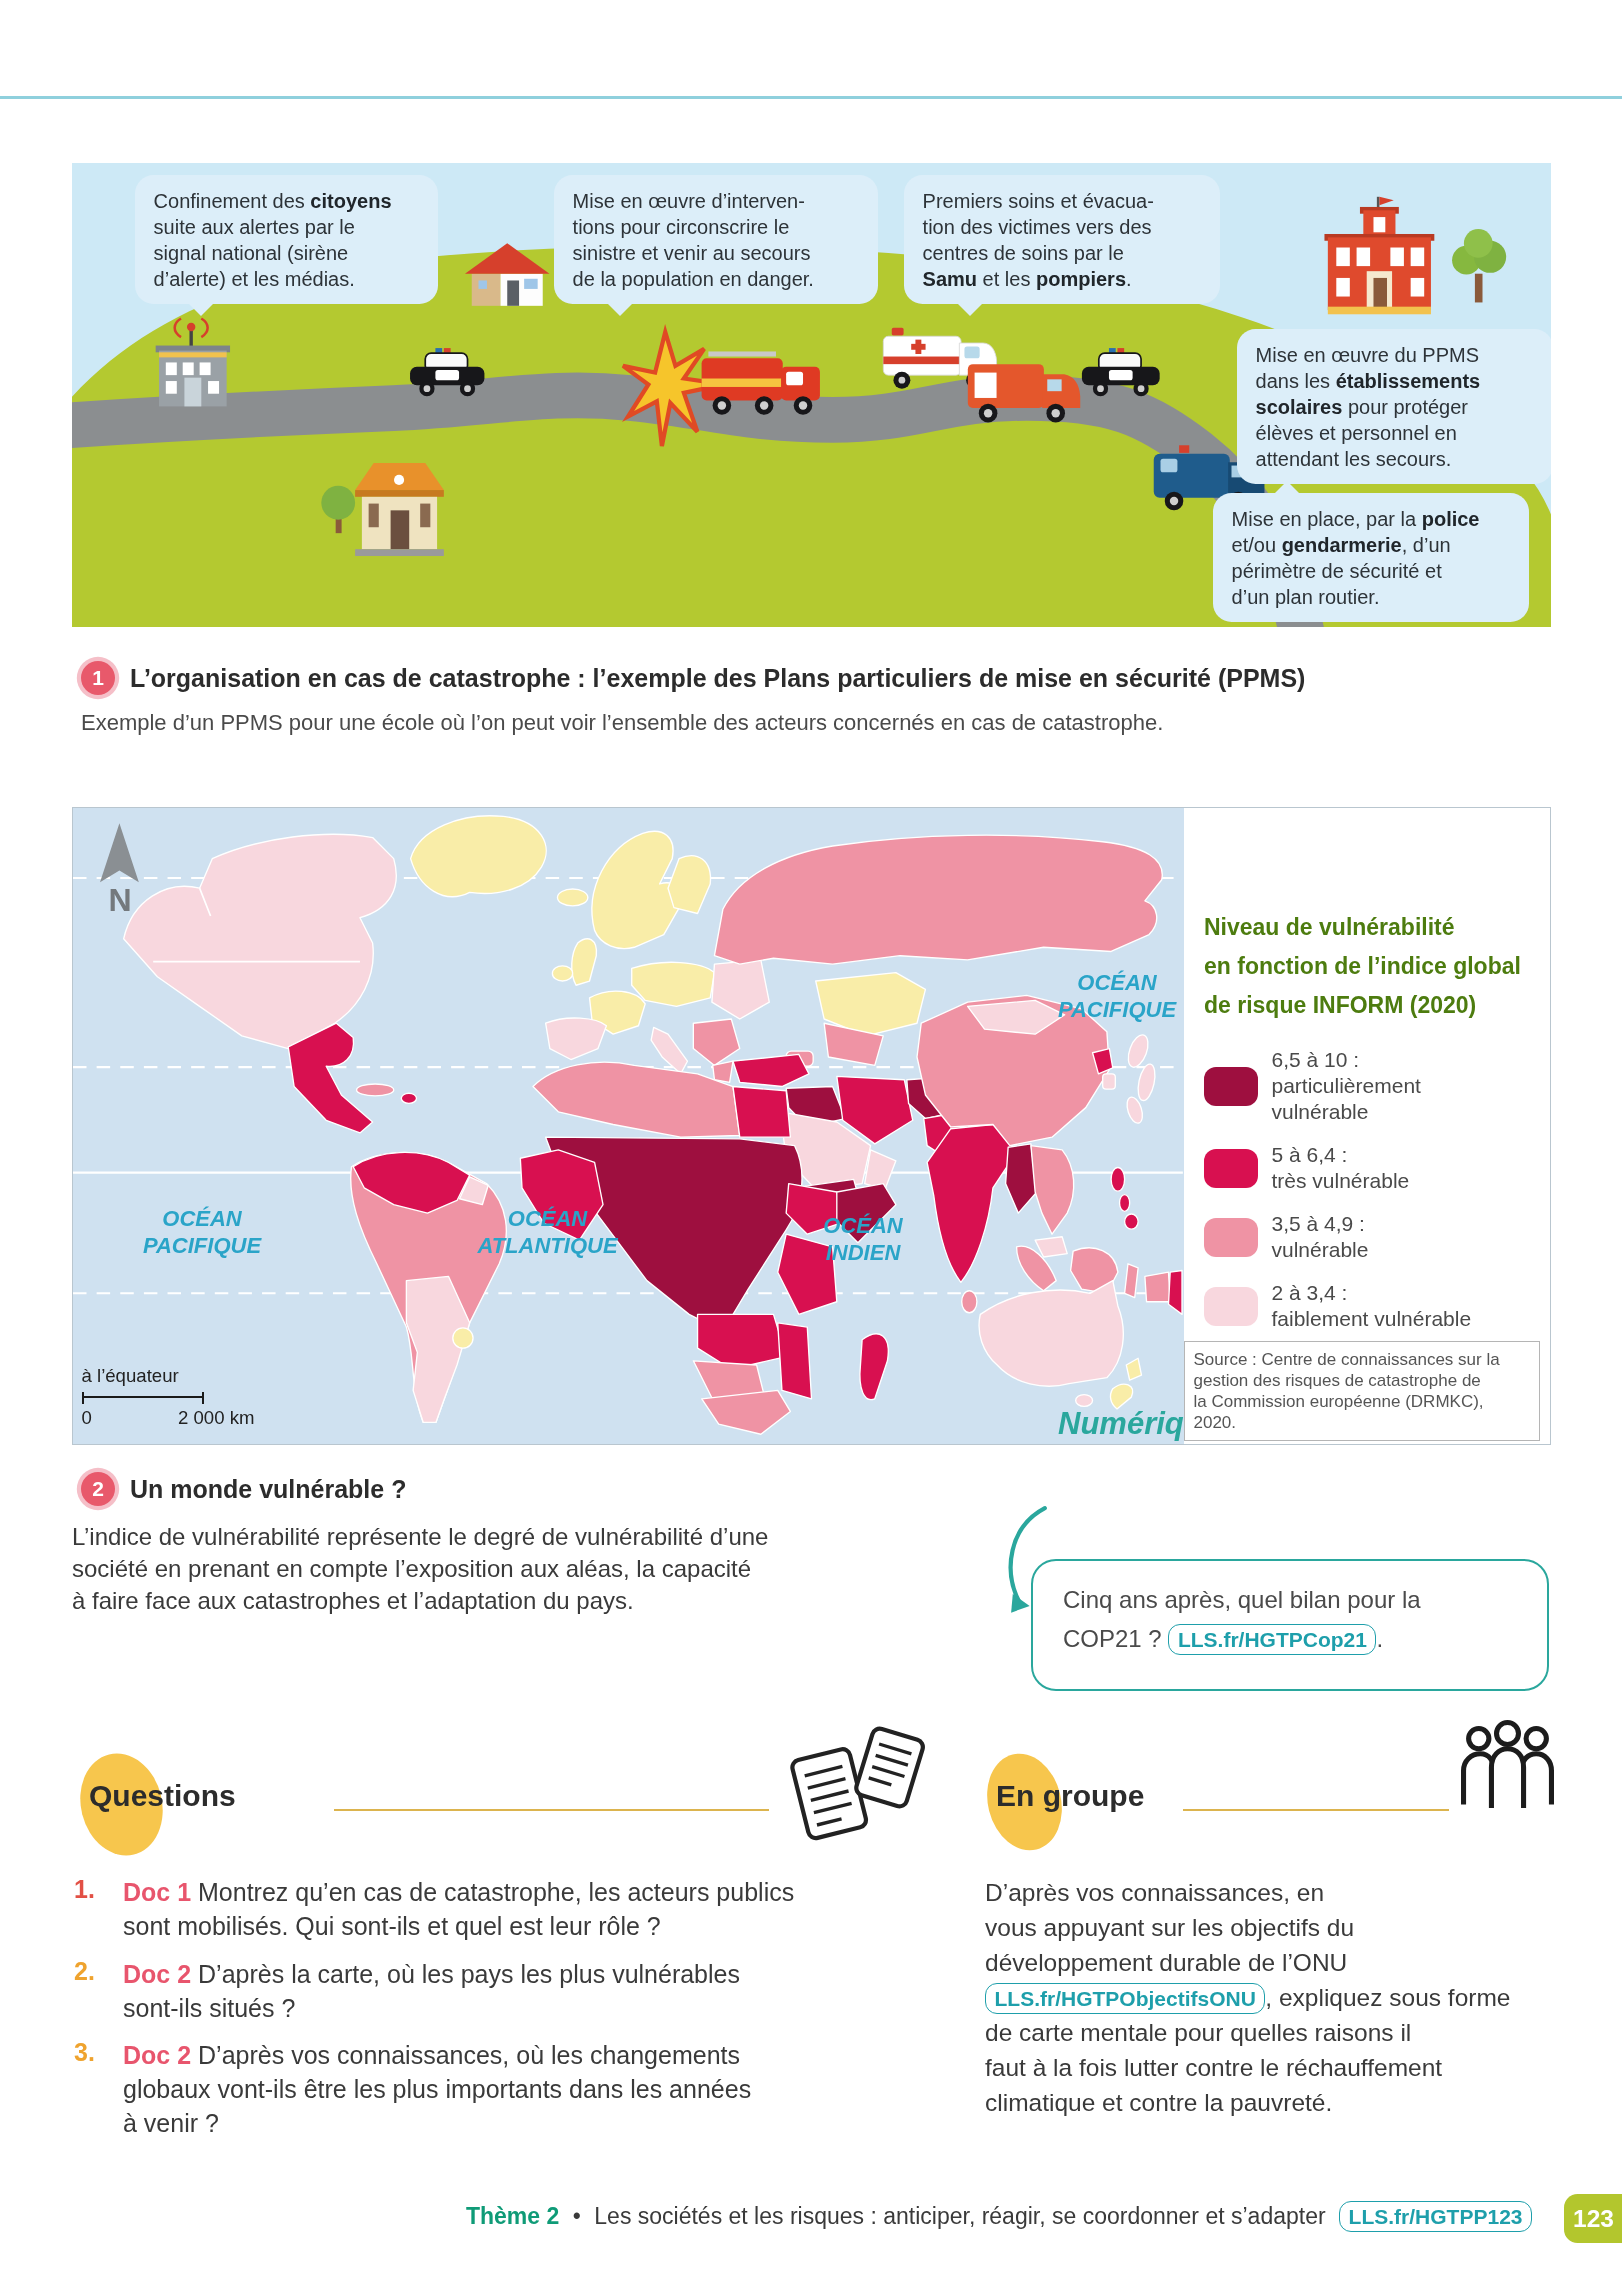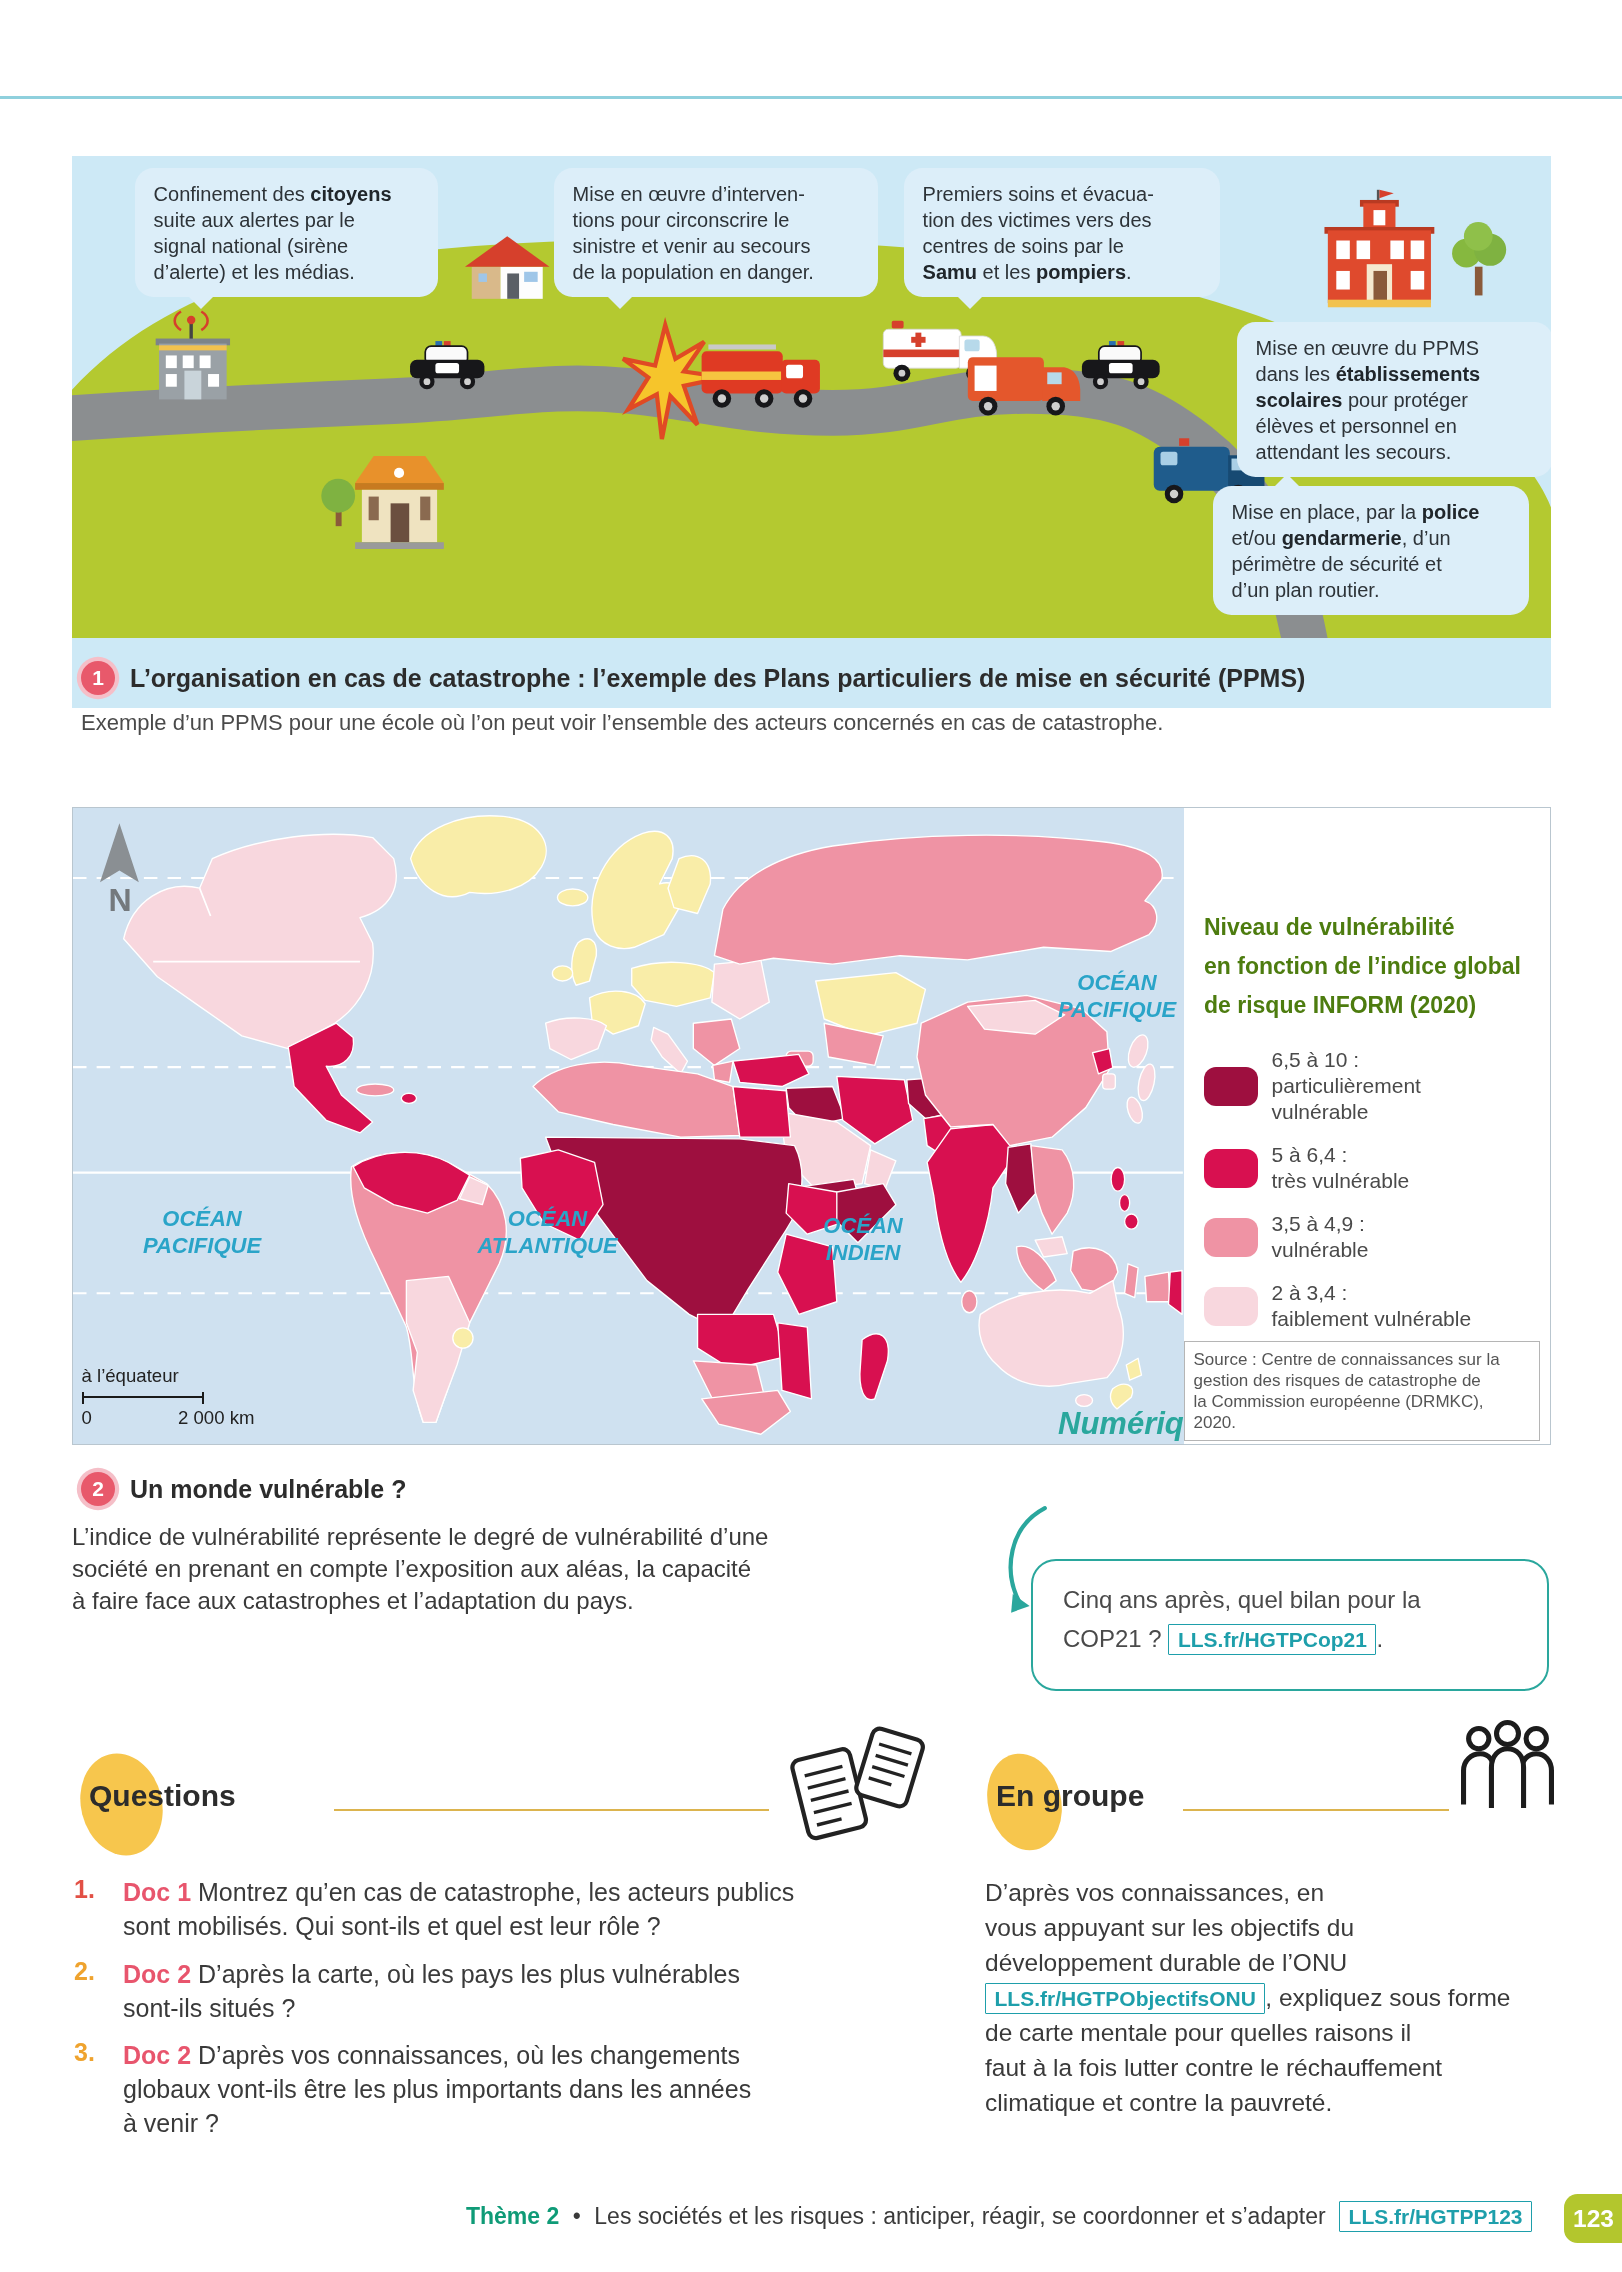--- a/index.html
+++ b/index.html
@@ -6,21 +6,21 @@
   html,body{margin:0;padding:0;background:#ffffff;}
   body{font-family:"Liberation Sans","DejaVu Sans",sans-serif;color:var(--text);}
   #page{position:relative;width:1623px;height:2273px;background:#fff;overflow:hidden;}
   .abs{position:absolute;}
   .pre{white-space:pre-line;}
 
   
   #top-rule{left:0;right:0;top:96px;height:3.4px;background:var(--top-rule);}
 
   
-  #infographic{left:72px;top:156px;width:1479px;height:552px;background:var(--sky);overflow:hidden;}
+  #infographic{left:72px;top:163px;width:1479px;height:464px;background:var(--sky);overflow:hidden;}
   #infographic svg{position:absolute;inset:0;}
   .bubble{position:absolute;background:var(--bubble);border-radius:18.6px;padding:12.7px 18.6px;
           font-size:20px;line-height:26px;color:#2d3338;white-space:pre-line;z-index:3;}
   .bubble b{font-weight:bold;color:#20262b;}
   .bubble::after{content:"";position:absolute;width:0;height:0;border:15px solid transparent;}
   .tail-b::after{border-top-color:var(--bubble);bottom:-27px;left:51px;}
   .tail-t::after{border-bottom-color:var(--bubble);top:-27px;left:59px;}
 
   .doc-header{display:flex;align-items:flex-start;gap:15px;}
   .doc-marker{width:34px;height:34px;border-radius:50%;background:var(--marker);color:#fff;
@@ -49,21 +49,21 @@
   #scalebar .bar{position:relative;width:118px;height:12px;border-left:2.5px solid #1a1a1a;border-right:2.5px solid #1a1a1a;}
   #scalebar .bar::after{content:"";position:absolute;left:0;right:0;top:4.2px;height:2.5px;background:#1a1a1a;}
   #scalebar .nums{display:flex;justify-content:space-between;width:173px;font-size:18.6px;margin-top:3.4px;}
 
   
   #doc2-body{left:72px;top:1521px;width:896px;font-size:24px;line-height:32px;color:#3a3a3a;}
   #numerique-label{left:1058px;top:1406px;font-size:31px;font-weight:bold;font-style:italic;color:var(--handwrite);}
   #numerique-box{left:1031px;top:1559px;width:518px;height:132px;border:2.5px solid var(--handwrite);
                  border-radius:25px;box-sizing:border-box;padding:18.6px 8.5px 0 30px;font-size:24px;
                  line-height:39px;color:#4a4a4a;background:#fff;white-space:pre-line;}
-  .pill{display:inline-block;border:1.7px solid var(--accent-teal);border-radius:1px;padding:0 8.5px;
+  .pill{display:inline-block;border:1.7px solid var(--accent-teal);border-radius:12px;padding:0 8.5px;
         color:var(--accent-teal);font-weight:bold;font-size:21px;line-height:29px;white-space:nowrap;}
 
   
   .sec-head{position:absolute;height:101px;}
   .sec-blob{position:absolute;width:81px;height:103px;background:var(--yellow-blob);border-radius:50%;
             transform:rotate(-14deg);top:-6.8px;left:-8.5px;}
   .sec-title{position:relative;font-size:30px;font-weight:bold;color:#2c2c2c;padding-top:18.6px;}
   .sec-line{position:absolute;height:1.7px;background:var(--yellow-line);}
   .q-item{position:absolute;left:74px;width:854px;display:flex;}
   .q-num{width:49px;flex:0 0 auto;font-size:25px;font-weight:bold;}

